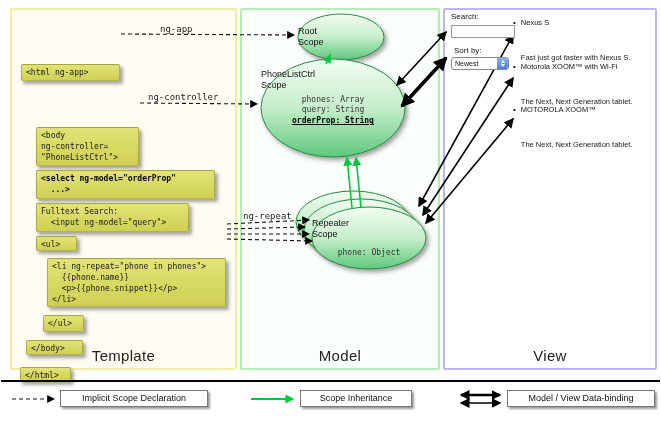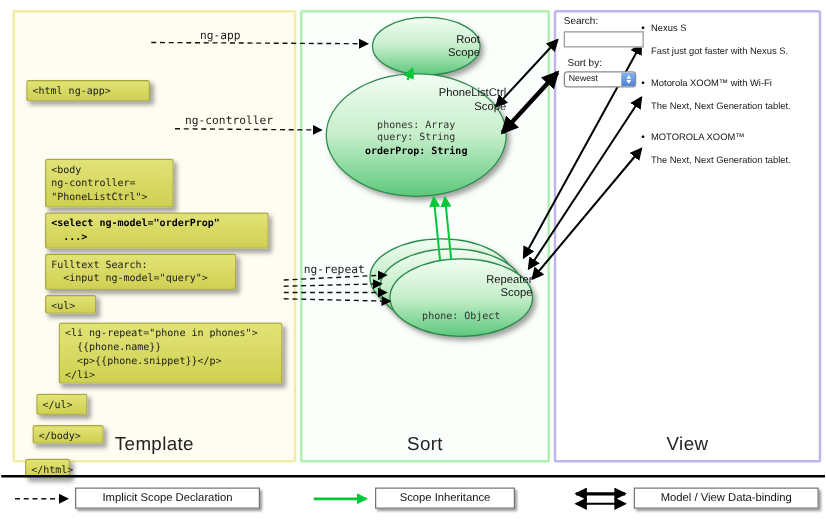--- a/index.html
+++ b/index.html
@@ -27,25 +27,25 @@
   
   .code { position:absolute; box-sizing:border-box; z-index:3;
           background:linear-gradient(180deg,#e2e376,#cfd052);
           border:1px solid rgba(90,90,20,.35); border-radius:2px;
           box-shadow:2.5px 3px 3.5px rgba(80,80,80,.5);
           font:8px/11px "DejaVu Sans Mono", monospace; color:#1a1a1a;
           padding:2px 4px; white-space:pre;margin-top:40px; }
   .code.bold { font-weight:bold; color:#000; }
 
   
-  .scope-title { position:absolute; z-index:3; text-align:right; white-space:pre;
+  .scope-title { position:absolute; z-index:3; text-align:left; white-space:pre;
                  font-size:9px; line-height:11px; color:#111; }
   .scope-props { position:absolute; z-index:3; text-align:center; white-space:pre;
                  font:8px/10px "DejaVu Sans Mono", monospace; color:#333; }
-  .bold-prop { font-weight:bold; color:#000; }
+  .bold-prop { font-weight:bold; color:#000;text-decoration:underline; }
 
   
   .arrow-label { position:absolute; z-index:3; font:9px/10px "DejaVu Sans Mono", monospace; color:#222; }
 
   
   .v-label { position:absolute; z-index:3; font-size:8px; color:#111; }
   .v-input { position:absolute; z-index:3; width:64px; height:13px; box-sizing:border-box;
              border:1px solid #999; background:#fff; font-size:8px; padding:0 2px; }
   .v-select { position:absolute; z-index:3; width:58px; height:13px; box-sizing:border-box;
               border:1px solid #8a8a8a; border-radius:3px; background:#fff;
@@ -53,38 +53,38 @@
   .v-select-text { flex:1; font-size:7px; padding-left:3px; color:#111; }
   .v-select-btn { width:11px; height:100%; background:linear-gradient(180deg,#86b4f2,#4f7fd8);
                   display:flex; flex-direction:column; align-items:center; justify-content:center; }
   .tri-up   { width:0; height:0; border-left:2.5px solid transparent; border-right:2.5px solid transparent;
               border-bottom:3px solid #fff; margin-bottom:1px; }
   .tri-down { width:0; height:0; border-left:2.5px solid transparent; border-right:2.5px solid transparent;
               border-top:3px solid #fff; }
   .v-item { position:absolute; z-index:3; display:flex; gap:5px; width:138px; }
   .bullet { font-size:8px; line-height:9px; color:#000; }
   .v-title { font-size:7.5px; line-height:9px; color:#111; }
-  .v-desc  { font-size:7.5px; line-height:9px; color:#222; margin-top:9px; }
+  .v-desc  { font-size:7.5px; line-height:9px; color:#222; margin-top:26px; }
 
   
   .divider { position:absolute; left:1px; top:380px; width:659px; height:2px; background:#000; z-index:3; }
   .legend-box { position:absolute; top:390px; height:17px; box-sizing:border-box; z-index:3;
                 background:#fff; border:1px solid #777; box-shadow:1.5px 2px 2px rgba(0,0,0,.4);
                 font-size:9px; line-height:15px; text-align:center; color:#111; }
 </style>
 </head>
 <body>
 
 <div class="canvas">
 
   <div class="panel" id="p-template">
     <div class="panel-label">Template</div>
   </div>
   <div class="panel" id="p-model">
-    <div class="panel-label">Sort</div>
+    <div class="panel-label">Model</div>
   </div>
   <div class="panel" id="p-view">
     <div class="panel-label">View</div>
   </div>
 
   <svg class="layer" viewBox="0 0 661 425">
     <defs>
       <linearGradient id="eg" x1="0" y1="0" x2="0" y2="1">
         <stop offset="0" stop-color="#f2fdf2"></stop>
         <stop offset="0.5" stop-color="#c6eecb"></stop>
@@ -142,23 +142,23 @@
 "PhoneListCtrl"&gt;</div>
   <div class="code bold" style="left:36px;top:130px;width:179px;height:29px">&lt;select ng-model="orderProp"
   ...&gt;</div>
   <div class="code" style="left:36px;top:163px;width:153px;height:29px">Fulltext Search:
   &lt;input ng-model="query"&gt;</div>
   <div class="code" style="left:36px;top:196px;width:41px;height:15px">&lt;ul&gt;</div>
   <div class="code" style="left:47px;top:218px;width:179px;height:49px">&lt;li ng-repeat="phone in phones"&gt;
   {{phone.name}}
   &lt;p&gt;{{phone.snippet}}&lt;/p&gt;
 &lt;/li&gt;</div>
-  <div class="code" style="left:29px;top:275px;width:41px;height:17px">&lt;/ul&gt;</div>
+  <div class="code" style="left:43px;top:275px;width:41px;height:17px">&lt;/ul&gt;</div>
   <div class="code" style="left:26px;top:300px;width:57px;height:15px">&lt;/body&gt;</div>
-  <div class="code" style="left:20px;top:327px;width:36px;height:15px">&lt;/html&gt;</div>
+  <div class="code" style="left:20px;top:327px;width:51px;height:15px">&lt;/html&gt;</div>
 
   <div class="scope-title" style="left:298px;top:26px;width:86px">Root
 Scope</div>
   <div class="scope-title" style="left:261px;top:69px;width:144px">PhoneListCtrl
 Scope</div>
   <div class="scope-props" style="left:261px;top:95px;width:144px">phones: Array
 query: String</div>
   <div class="scope-props bold-prop" style="left:261px;top:116px;width:144px">orderProp: String</div>
   <div class="scope-title" style="left:312px;top:218px;width:114px">Repeater
 Scope</div>

